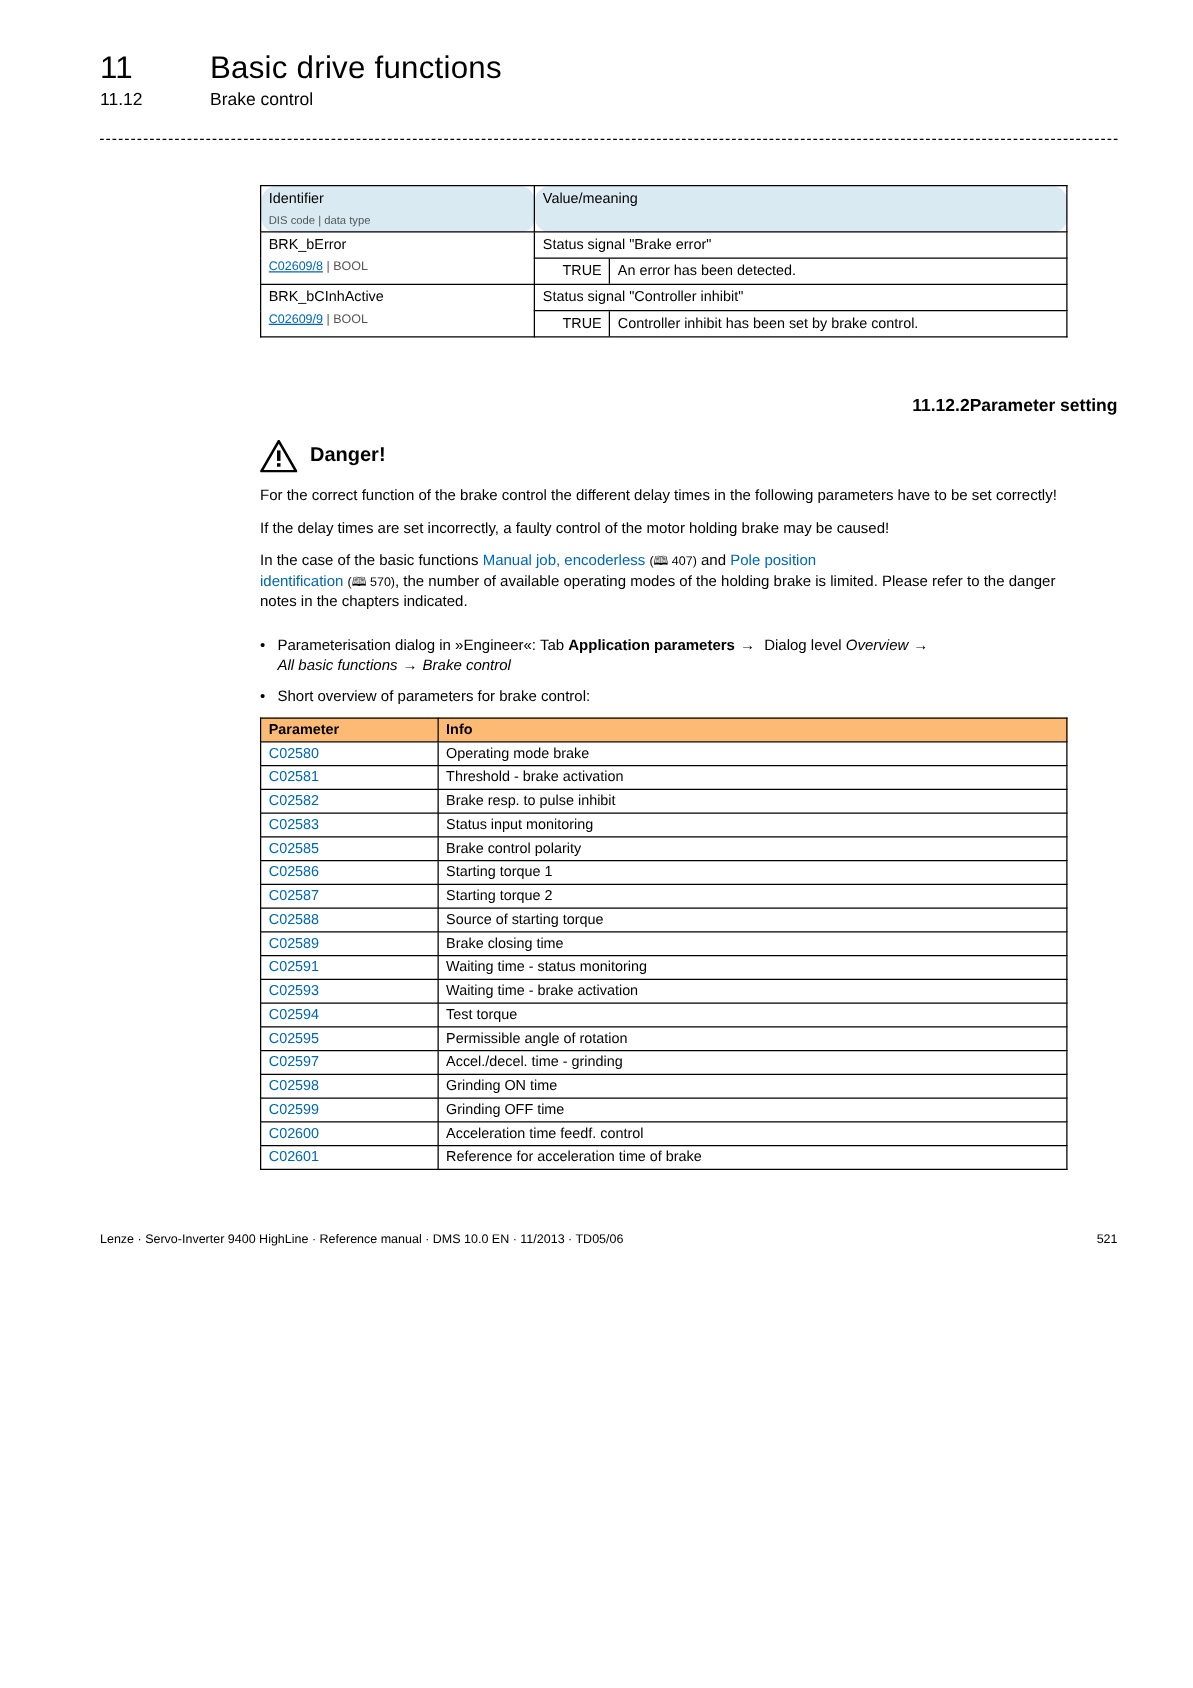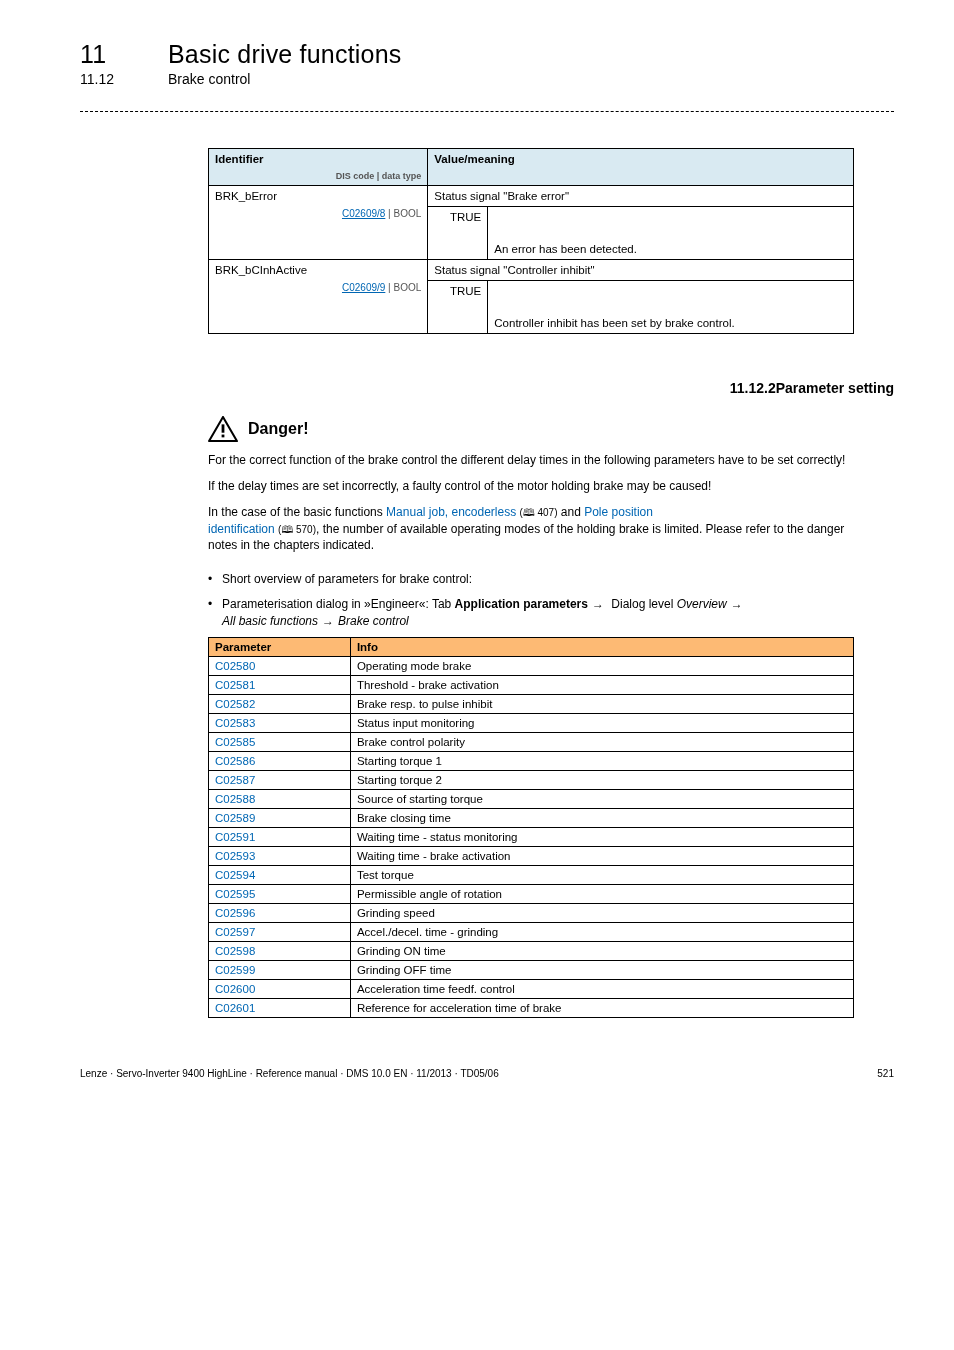--- a/index.html
+++ b/index.html
@@ -39,47 +39,48 @@
     border-collapse: collapse;
     width: 100%;
     font-size: 11.5px;
   }
   table.iotbl th, table.iotbl td {
     border: 0.5px solid #000;
     vertical-align: top;
   }
   table.iotbl th {
     background: #d9eaf2;
-    font-weight: bold;
+    font-weight: normal;
     text-align: left;
     padding: 4px 6px;
+    border-radius: 12px;
   }
   .id-cell { padding: 4px 6px 4px 6px; width: 34%; }
   .dis {
     display: block;
-    text-align: right;
+    text-align: left;
     font-size: 9px;
     color: #555;
     margin-top: 6px;
   }
   .codelink { color: #0066b3; text-decoration: underline; font-size: 10px; }
   .booltxt { font-size: 10px; }
   .subhdr {
     padding: 4px 6px;
     font-size: 11.5px;
   }
   .tf-split { display: flex; }
   .tf-l {
     width: 60px;
     border-right: 0.5px solid #000;
     padding: 4px 6px;
     text-align: right;
     box-sizing: border-box;
   }
-  .tf-r { flex: 1; padding: 4px 6px; margin-top: 32px; }
+  .tf-r { flex: 1; padding: 4px 6px; }
 
   .sectnum {
     font-weight: bold;
     font-size: 14px;
     margin: 46px 0 20px 0;
     text-align: right;
   }
   .sectnum .sn { display: inline-block; width: 88px; }
 
   .danger-box {
@@ -236,24 +237,24 @@
     <p>If the delay times are set incorrectly, a faulty control of the motor holding brake may be caused!</p>
     <p>
       <span>In the case of the basic functions </span><a class="link">Manual job, encoderless</a>
       <span class="pageref">(<span class="bk">🕮</span> <span>407</span>)</span><span> and </span><a class="link">Pole position </a><br><a class="link">identification</a>
       <span class="pageref">(<span class="bk">🕮</span> <span>570</span>)</span><span>, the number of available operating modes of the holding brake is limited. Please refer to the danger notes in the chapters indicated.</span>
     </p>
   </div>
 </div>
 
 <ul class="bullets">
-  <li>Short overview of parameters for brake control:</li>
   <li>
     <span>Parameterisation dialog in »Engineer«: Tab </span><b>Application parameters</b><span class="arrow">→</span><span> Dialog level </span><i>Overview</i><span class="arrow">→</span><br><i>All basic functions</i><span class="arrow">→</span><i>Brake control</i>
   </li>
+  <li>Short overview of parameters for brake control:</li>
 </ul>
 
 <div class="param-wrap">
   <table class="paramtbl">
     <thead>
       <tr>
         <th>Parameter</th>
         <th>Info</th>
       </tr>
     </thead>
@@ -304,24 +305,20 @@
         </tr>
         <tr>
           <td><a class="link">C02594</a></td>
           <td>Test torque</td>
         </tr>
         <tr>
           <td><a class="link">C02595</a></td>
           <td>Permissible angle of rotation</td>
         </tr>
         <tr>
-          <td><a class="link">C02596</a></td>
-          <td>Grinding speed</td>
-        </tr>
-        <tr>
           <td><a class="link">C02597</a></td>
           <td>Accel./decel. time - grinding</td>
         </tr>
         <tr>
           <td><a class="link">C02598</a></td>
           <td>Grinding ON time</td>
         </tr>
         <tr>
           <td><a class="link">C02599</a></td>
           <td>Grinding OFF time</td>

